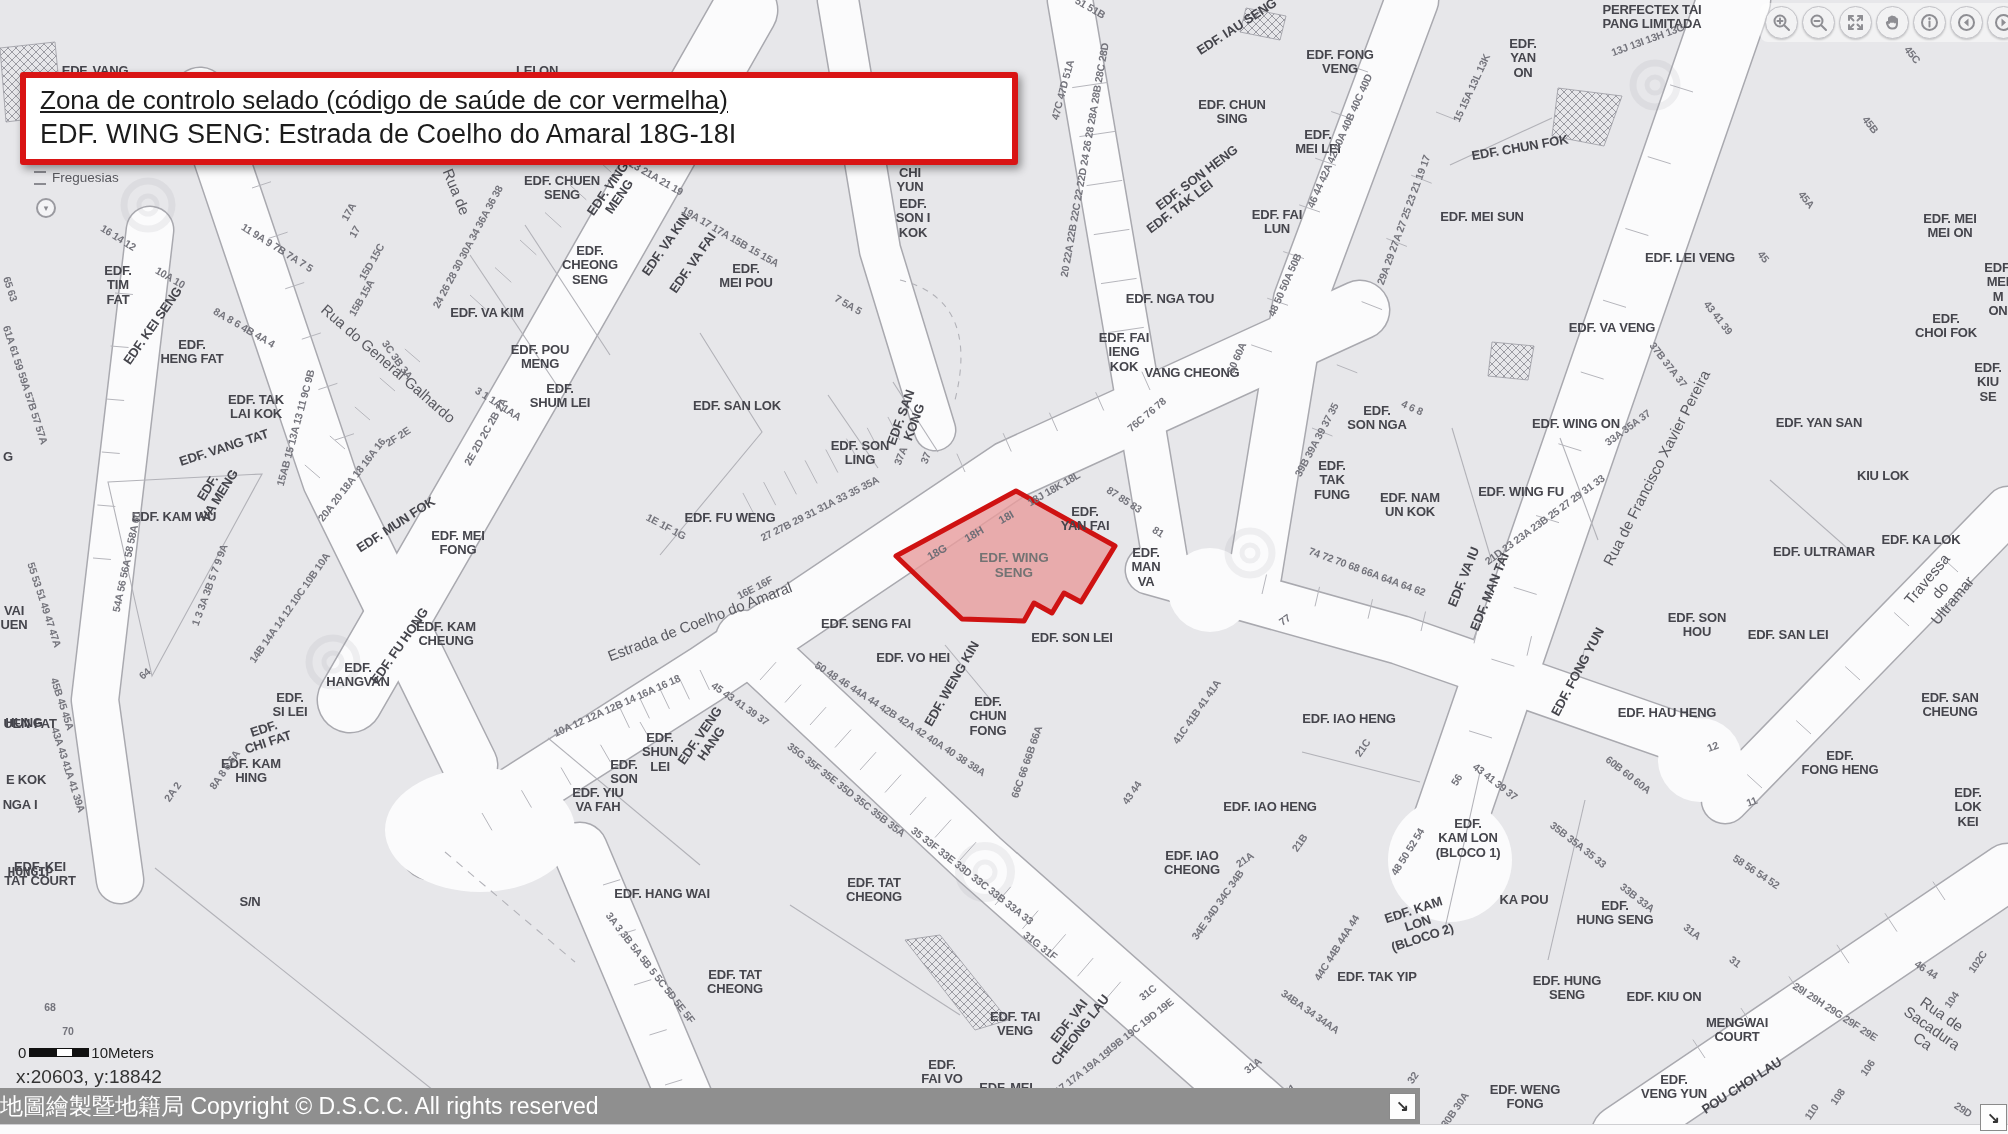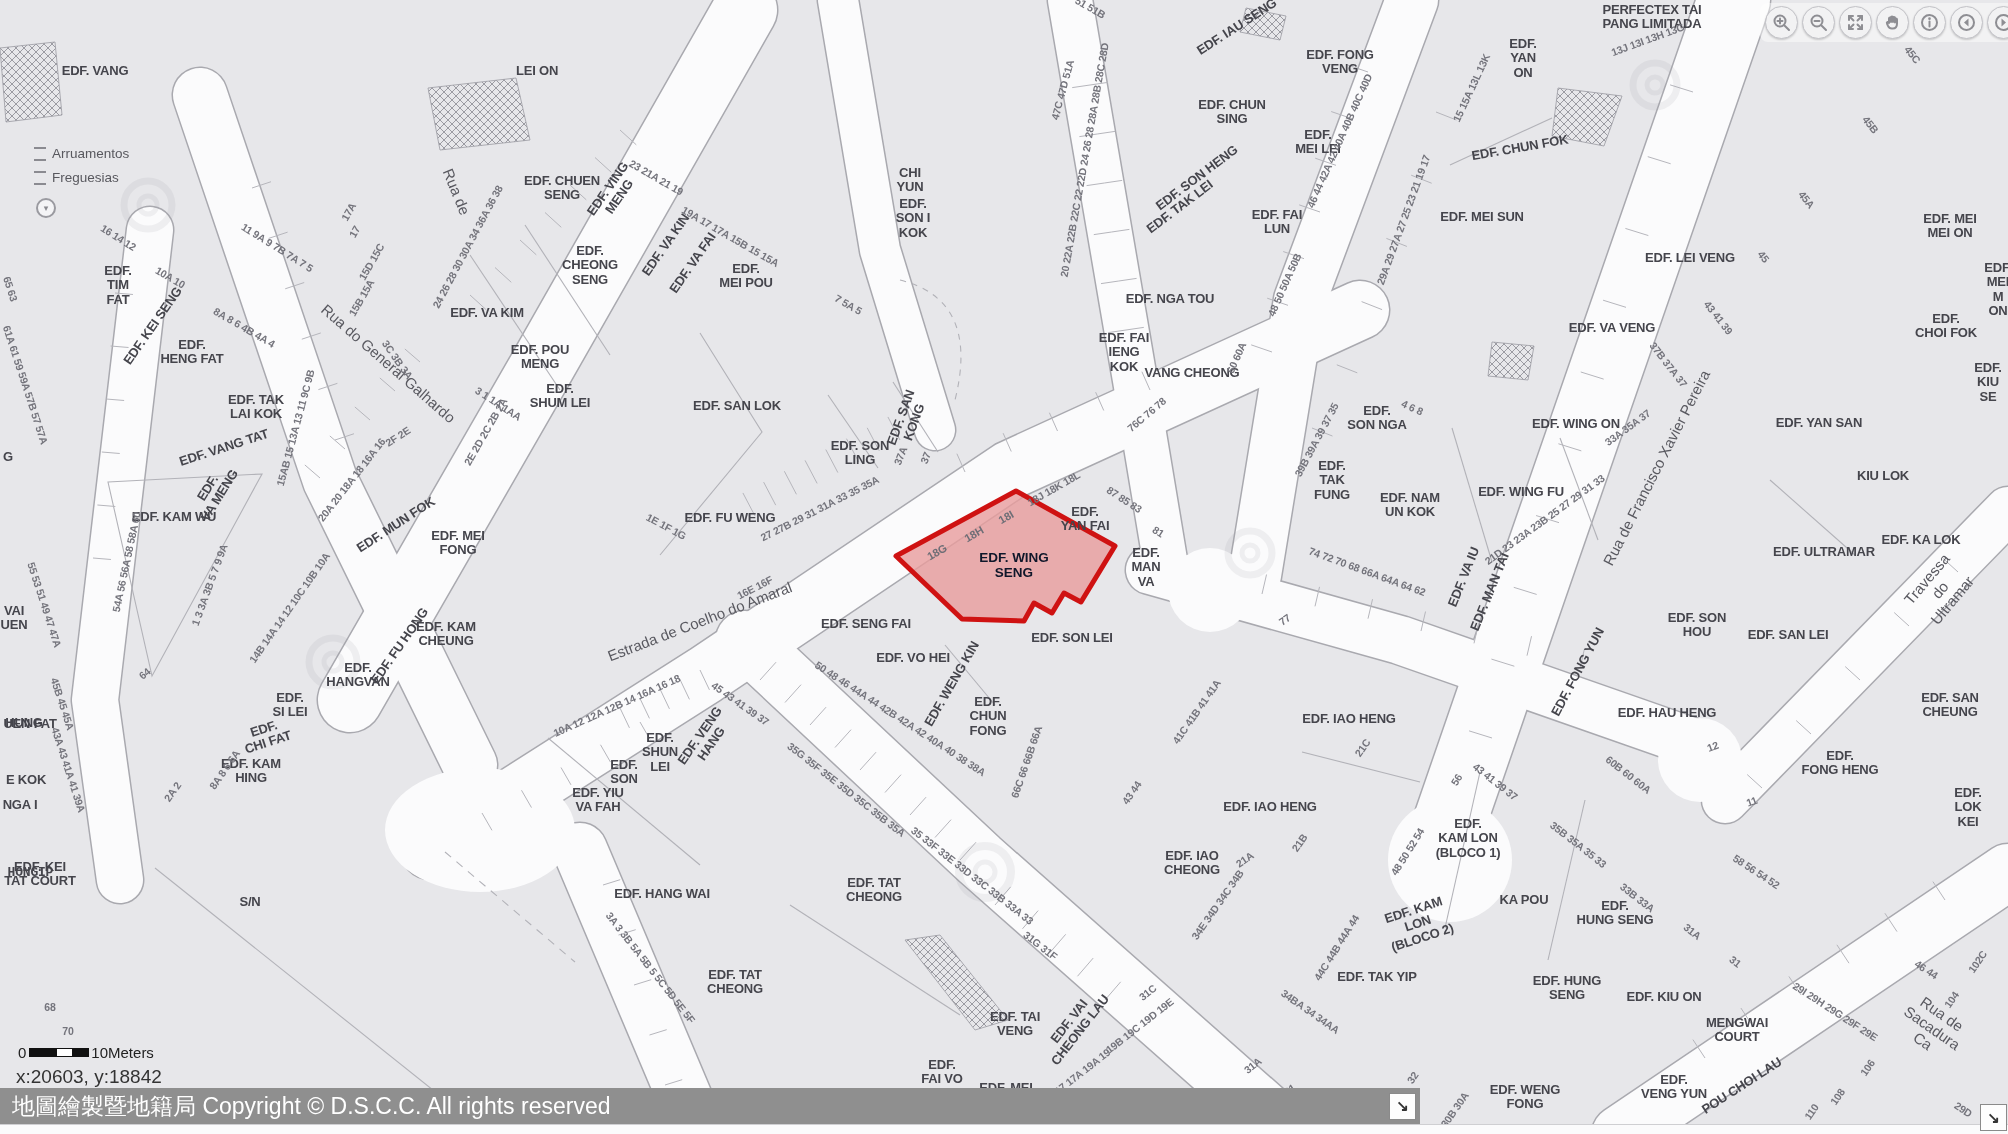--- a/index.html
+++ b/index.html
@@ -5,21 +5,21 @@
   html,body{margin:0;padding:0;background:#555;}
   #screen{position:relative;width:2008px;height:1134px;overflow:hidden;background:#e8e8eb;
           font-family:"Liberation Sans",sans-serif;}
   #mapsvg{position:absolute;left:0;top:0;z-index:1;}
   #labels{position:absolute;left:0;top:0;width:100%;height:100%;z-index:2;}
   .lbl{position:absolute;white-space:pre-line;text-align:center;line-height:1.1;pointer-events:none;}
   .b{font-weight:bold;font-size:13px;color:#45454c;letter-spacing:-.2px;}
   .e{font-weight:bold;font-size:13px;color:#45454c;letter-spacing:-.2px;}
   .s{font-weight:500;font-size:15px;color:#595960;}
   .n{font-weight:bold;font-size:10.5px;color:#74747c;letter-spacing:-.2px;}
-  .hl{font-weight:bold;font-size:13.5px;color:#0f172a;}
+  .hl{font-weight:bold;font-size:13.5px;color:#737373;}
   .hn{font-weight:bold;font-size:11px;color:#6e6e76;}
 
   #banner{position:absolute;left:0;top:0;width:1050px;height:57px;background:#000;z-index:10;
           display:flex;align-items:center;padding-left:13px;box-sizing:border-box;
           font-size:41px;font-weight:bold;letter-spacing:.5px;white-space:nowrap;}
   #banner .r{color:#e60000;} #banner .w{color:#fff;padding:0 10px;} #banner .y{color:#f2f200;}
 
   #infobox{position:absolute;left:20px;top:72px;width:958px;z-index:9;background:#fff;
            border:6px solid #d91414;border-radius:3px;box-shadow:3px 4px 8px rgba(0,0,0,.4);
            padding:7px 14px 9px 14px;color:#1c1c1c;}
@@ -33,21 +33,21 @@
             border-radius:50%;background:#f4f4f6;z-index:3;display:flex;align-items:center;justify-content:center;
             font-size:9px;color:#8a8a90;}
 
   #toolbar{position:absolute;left:1760px;top:3px;z-index:10;display:flex;gap:4px;align-items:center;
            background:rgba(255,255,255,.45);border-radius:8px;padding:3px 5px;}
   .tbtn{width:31px;height:31px;border-radius:50%;background:#f2f2f3;border:1px solid #c3c3c8;
         display:flex;align-items:center;justify-content:center;box-shadow:0 1px 2px rgba(0,0,0,.18);cursor:pointer;}
   .tbtn svg{stroke:#8e8e93;fill:none;stroke-width:2;stroke-linecap:round;stroke-linejoin:round;}
 
   #statusbar{position:absolute;left:0;top:1088px;width:1420px;height:36px;background:#8f8f8f;z-index:10;
-             color:#fff;font-size:23px;display:flex;align-items:center;padding-left:12px;box-sizing:border-box;}
+             color:#fff;font-size:23px;display:flex;align-items:center;padding-left:0;box-sizing:border-box;}
   #statusbar .endbox{margin-left:auto;margin-right:4px;}
   .arrowbox{width:25px;height:25px;background:#fdfdfd;border:1px solid #8a8a8a;color:#333;
             display:flex;align-items:center;justify-content:center;font-size:15px;font-weight:bold;cursor:pointer;}
   #bottomstrip{position:absolute;left:0;top:1124px;width:2008px;height:10px;background:#fbfbfc;
                border-top:1px solid #cfcfd2;z-index:9;}
   #cornerarrow{position:absolute;left:1980px;top:1104px;z-index:11;}
 
   #scalebar{position:absolute;left:18px;top:1044px;z-index:8;display:flex;align-items:center;color:#222;}
   #scalebar .z{font-size:15px;margin-right:3px;}
   #scalebar .bar{display:flex;border:1px solid #111;height:7px;}
@@ -577,20 +577,24 @@
       <div class="lbl n" style="left: 848px; top: 305px; transform: translate(-50%, -50%) rotate(30deg);">7 5A 5</div>
       <div class="lbl n" style="left: 1147px; top: 415px; transform: translate(-50%, -50%) rotate(-40deg);">76C 76 78</div>
       <div class="lbl hl" style="left: 1014px; top: 566px; transform: translate(-50%, -50%);">EDF. WING
 SENG</div>
       <div class="lbl hn" style="left: 937px; top: 552px; transform: translate(-50%, -50%) rotate(-30deg);">18G</div>
       <div class="lbl hn" style="left: 974px; top: 534px; transform: translate(-50%, -50%) rotate(-30deg);">18H</div>
       <div class="lbl hn" style="left: 1006px; top: 517px; transform: translate(-50%, -50%) rotate(-30deg);">18I</div>
     </div>
 
 
+  <div id="infobox">
+    <div class="l1">Zona de controlo selado (código de saúde de cor vermelha)</div>
+    <div class="l2">EDF. WING SENG: Estrada de Coelho do Amaral 18G-18I</div>
+  </div>
 
   <div id="layers">
     <div class="layer-item">
       <span class="layer-ico"></span>
       <span>Arruamentos</span>
     </div>
     <div class="layer-item">
       <span class="layer-ico"></span>
       <span>Freguesias</span>
     </div>

